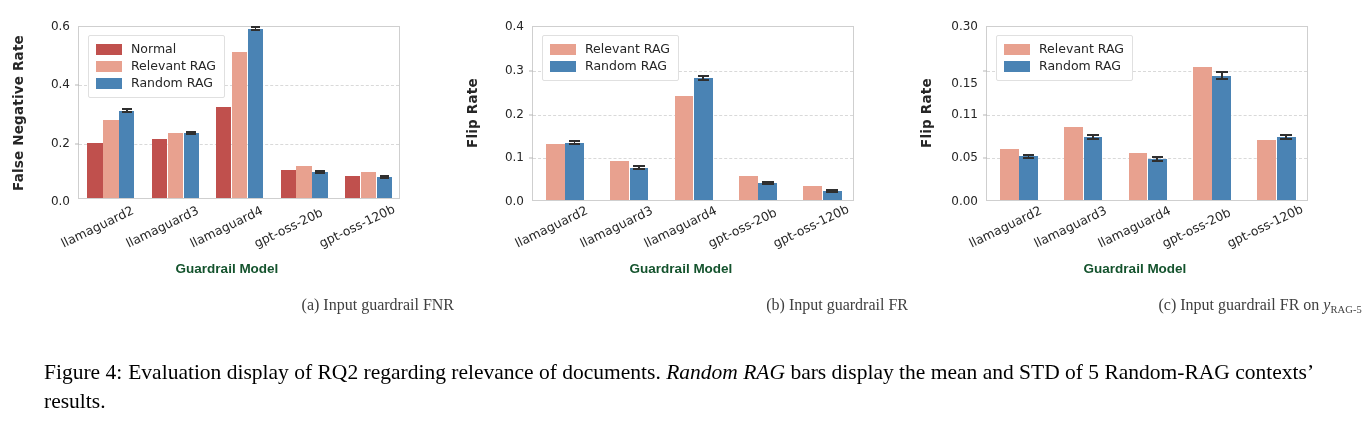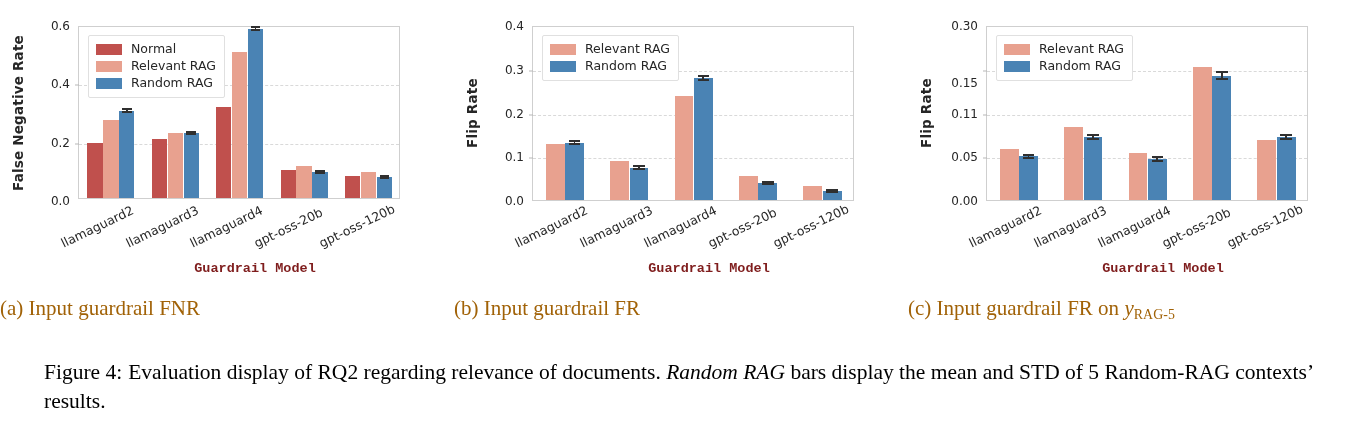--- a/index.html
+++ b/index.html
@@ -132,33 +132,32 @@
     color: #262626;
     white-space: nowrap;
     transform-origin: right top;
     transform: rotate(-26deg);
     text-align: right;
   }
   .xlabel {
     position: absolute;
     width: 454px;
     text-align: center;
-    font-family: Liberation Mono, monospace;
+    font-family: Liberation Sans, sans-serif;
     font-weight: bold;
     font-size: 13.5px;
-    color: #7f1d1d;
-    padding-left: 28px;
+    color: #14532d;
   }
   .subcaption {
     position: absolute;
     width: 454px;
-    text-align: left;
-    font-size: 21px;
+    text-align: right;
+    font-size: 16px;
     font-family: "Liberation Serif", "DejaVu Serif", serif;
-    color: #a16207;
+    color: #404040;
     white-space: nowrap;
   }
   .subcaption .mathvar {
     font-style: italic;
     font-family: "Liberation Serif", "DejaVu Serif", serif;
   }
   .subcaption .subsc {
     font-size: 0.66em;
     vertical-align: -0.28em;
     font-variant: small-caps;

